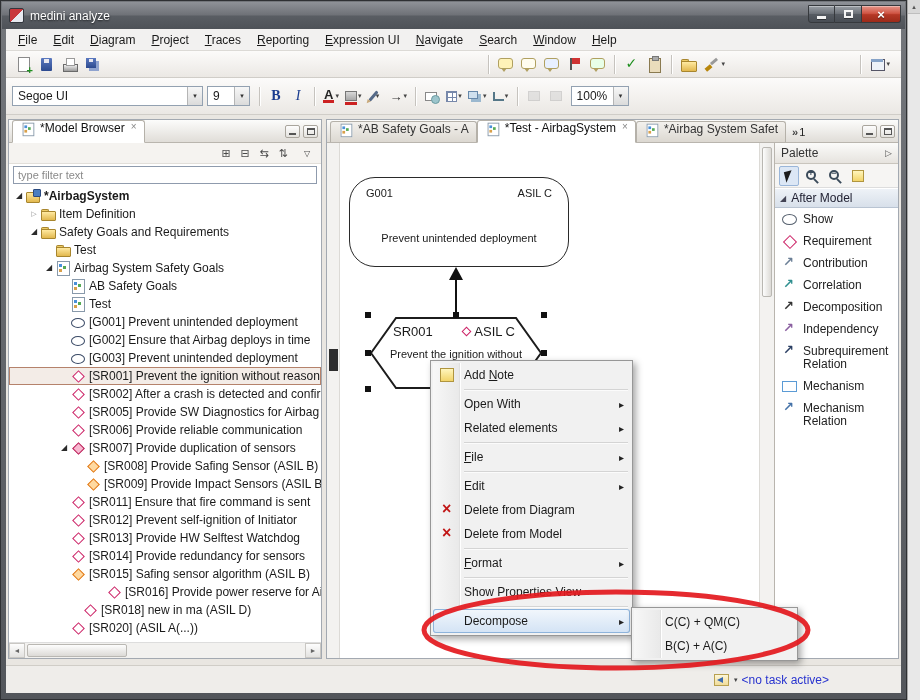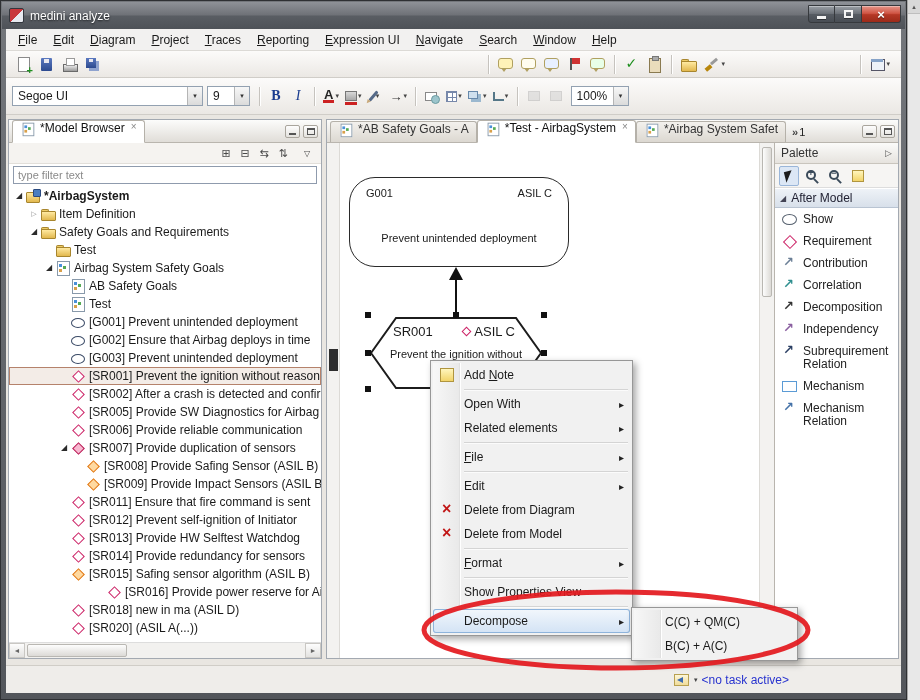--- a/index.html
+++ b/index.html
@@ -182,21 +182,21 @@
   .pi-contribution::before,.pi-correlation::before,.pi-decomposition::before,.pi-independency::before,.pi-subrequirement-relation::before,.pi-mechanism-relation::before{content:"↗";position:absolute;left:2px;top:-2px;font-size:13px;font-weight:bold}
   .pi-contribution::before{color:#6b7f96}
   .pi-correlation::before{color:#2f8f8f}
   .pi-decomposition::before{color:#333}
   .pi-independency::before{color:#8a5fa0}
   .pi-subrequirement-relation::before{color:#2b3f63}
   .pi-mechanism-relation::before{color:#4472a8}
 
   
   .statusbar{height:28px;flex:0 0 28px;background:#efedea;border-top:1px solid #d0cdc7;display:flex;align-items:center}
-  .taskwidget{margin-left:auto;margin-right:112px;display:flex;align-items:center;gap:4px}
+  .taskwidget{margin-left:auto;margin-right:72px;display:flex;align-items:center;gap:4px}
   .ic-tasknav{position:relative;width:15px;height:12px;background:linear-gradient(#fdf6d8,#f0dc9a);border:1px solid #b8a050;display:inline-block}
   .ic-tasknav::after{content:"";position:absolute;left:2px;top:2px;border-top:3px solid transparent;border-bottom:3px solid transparent;border-right:6px solid #3a6ab0}
   .tasktext{color:#2833cf}
 
   
   .cmenu{position:absolute;left:430px;top:360px;width:203px;background:#f1f1f1;border:1px solid #979797;box-shadow:3px 3px 7px rgba(0,0,0,.35);padding:2px;z-index:40}
   .cmenu::before,.csub::before{content:"";position:absolute;left:2px;top:2px;bottom:2px;width:26px;background:linear-gradient(90deg,#f7f7f7,#e9e9e9);border-right:1px solid #e0e0e0;box-shadow:1px 0 0 #fff}
   .mitem{position:relative;height:24px;display:flex;align-items:center;gap:6px;padding:0 22px 0 3px;color:#1a1a1a}
   .mitem.hi{background:linear-gradient(#f2f7fc,#d3e3f5);box-shadow:inset 0 0 0 1px #8eb4dc;border-radius:3px}
   .mic{width:22px;flex:0 0 22px;height:18px;position:relative;z-index:1}
@@ -501,21 +501,21 @@
               <div class="trow" style="padding-left: 49px;">
                 <span class="twisty none"></span>
                 <span class="ticon ti-requirement-derived"></span>
                 <span class="tlabel">[SR015] Safing sensor algorithm (ASIL B)</span>
               </div>
               <div class="trow" style="padding-left: 49px; margin-left: 36px;">
                 <span class="twisty none"></span>
                 <span class="ticon ti-requirement"></span>
                 <span class="tlabel">[SR016] Provide power reserve for Airbag</span>
               </div>
-              <div class="trow" style="padding-left: 49px;">
+              <div class="trow" style="padding-left: 49px; margin-left: 12px;">
                 <span class="twisty none"></span>
                 <span class="ticon ti-requirement"></span>
                 <span class="tlabel">[SR018] new in ma (ASIL D)</span>
               </div>
               <div class="trow" style="padding-left: 49px;">
                 <span class="twisty none"></span>
                 <span class="ticon ti-requirement"></span>
                 <span class="tlabel">[SR020]  (ASIL A(...))</span>
               </div>
             </div>

